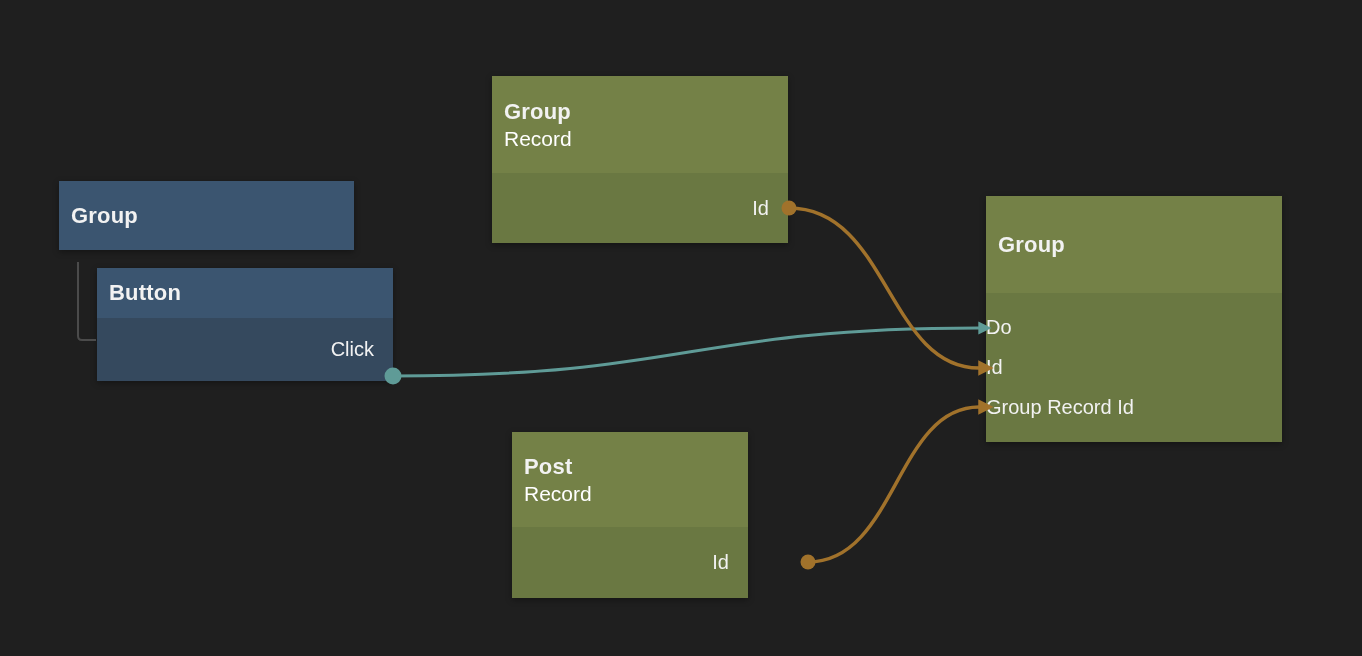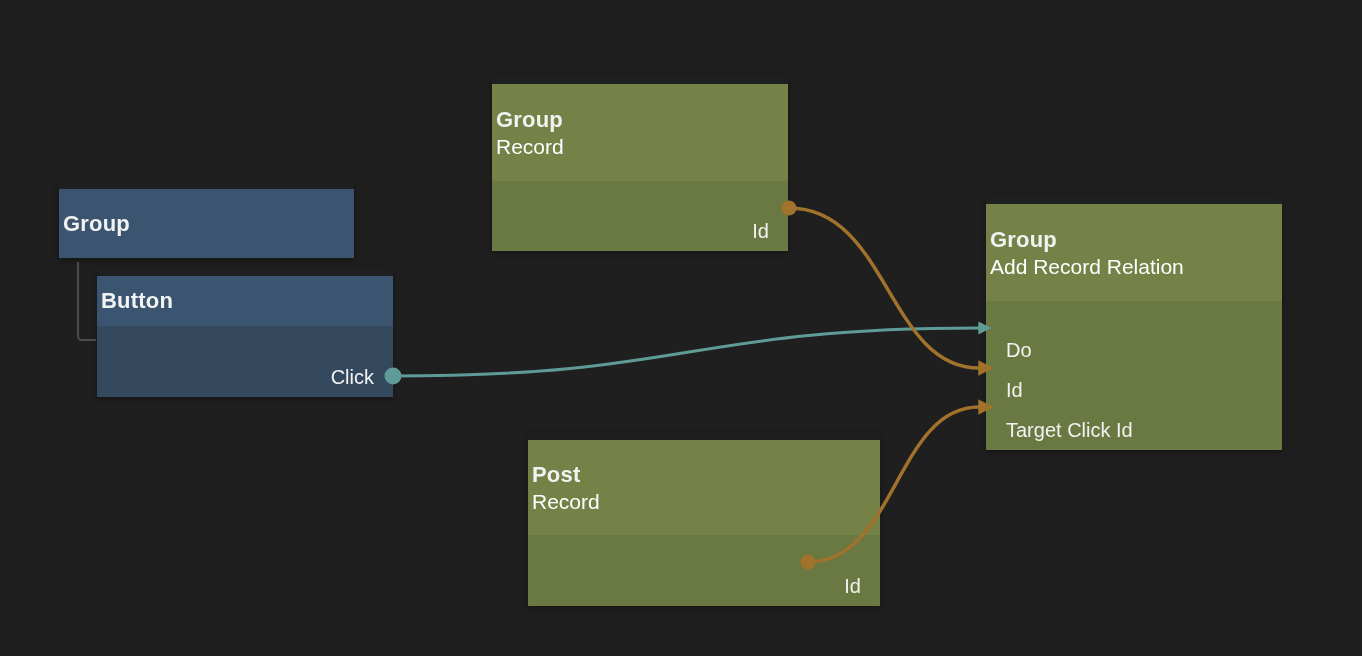--- a/index.html
+++ b/index.html
@@ -12,23 +12,22 @@
     font-family: "Liberation Sans", "DejaVu Sans", sans-serif;
   }
   .node {
     position: absolute;
     box-shadow: 0 2px 6px rgba(0,0,0,0.35);
   }
   .node .hdr {
     display: flex;
     flex-direction: column;
     justify-content: center;
-    padding: 0 4px;
+    padding: 0 12px;
     box-sizing: border-box;
-    margin-top: 8px;
   }
   .node.blue .hdr { background: #3b5570; }
   .node.blue .body { background: #35495e; }
   .node.green .hdr { background: #748147; }
   .node.green .body { background: #6a7842; }
   .node-title {
     font-size: 22px;
     line-height: 28px;
     font-weight: 600;
     color: #f2f2f2;
@@ -36,31 +35,31 @@
   }
   .node-subtitle {
     font-size: 21px;
     line-height: 26px;
     font-weight: 400;
     color: #ffffff;
   }
   .body {
     display: flex;
     flex-direction: column;
-    justify-content: flex-end;
+    justify-content: center;
     box-sizing: border-box;
   }
   .port-row {
     display: flex;
     align-items: center;
     height: 40px;
     box-sizing: border-box;
   }
   .port-row.out { justify-content: flex-end; padding-right: 19px; }
-  .port-row.in  { justify-content: flex-start; padding-left: 20px; }
+  .port-row.in  { justify-content: flex-start; }
   .port-label {
     font-size: 20px;
     color: #f2f2f2;
   }
   svg.wires {
     position: absolute;
     left: 0; top: 0;
     pointer-events: none;
   }
 </style>
@@ -72,65 +71,64 @@
   <div class="node blue" style="left:59px; top:181px; width:295px;">
     <div class="hdr" style="height:69px">
       <div class="node-title">Group</div>
     </div>
   </div>
 
   <div class="node blue" style="left:97px; top:268px; width:296px;">
     <div class="hdr" style="height:50px">
       <div class="node-title">Button</div>
     </div>
-    <div class="body" style="height:71px">
+    <div class="body" style="height:63px">
       <div class="port-row out">
         <span class="port-label">Click</span>
       </div>
     </div>
   </div>
 
   <div class="node green" style="left:492px; top:76px; width:296px;">
     <div class="hdr" style="height:97px">
       <div class="node-title">Group</div>
       <div class="node-subtitle">Record</div>
     </div>
     <div class="body" style="height:70px">
       <div class="port-row out">
         <span class="port-label">Id</span>
       </div>
     </div>
   </div>
 
-  <div class="node green" style="left:528px; top:432px; width:352px;">
+  <div class="node green" style="left:512px; top:432px; width:236px;">
     <div class="hdr" style="height:95px">
       <div class="node-title">Post</div>
       <div class="node-subtitle">Record</div>
     </div>
     <div class="body" style="height:71px">
       <div class="port-row out">
         <span class="port-label">Id</span>
       </div>
     </div>
   </div>
 
   <div class="node green" style="left:986px; top:196px; width:296px;">
     <div class="hdr" style="height:97px">
       <div class="node-title">Group</div>
-      <div class="node-subtitle">Add Record Relation</div>
     </div>
     <div class="body" style="height:149px">
       <div class="port-row in">
         <span class="port-label">Do</span>
       </div>
       <div class="port-row in">
         <span class="port-label">Id</span>
       </div>
       <div class="port-row in">
-        <span class="port-label">Target Click Id</span>
+        <span class="port-label">Group Record Id</span>
       </div>
     </div>
   </div>
 
   <svg class="wires" width="1362" height="656" viewBox="0 0 1362 656">
     <defs>
       <marker id="arrow-teal" viewBox="0 0 10 10" refX="0.5" refY="5" markerWidth="5.2" markerHeight="4.4" orient="auto">
         <path d="M0 0 L10 5 L0 10 z" fill="#5f9b97"></path>
       </marker>
       <marker id="arrow-orange" viewBox="0 0 10 10" refX="0.5" refY="5" markerWidth="5.2" markerHeight="4.4" orient="auto">

